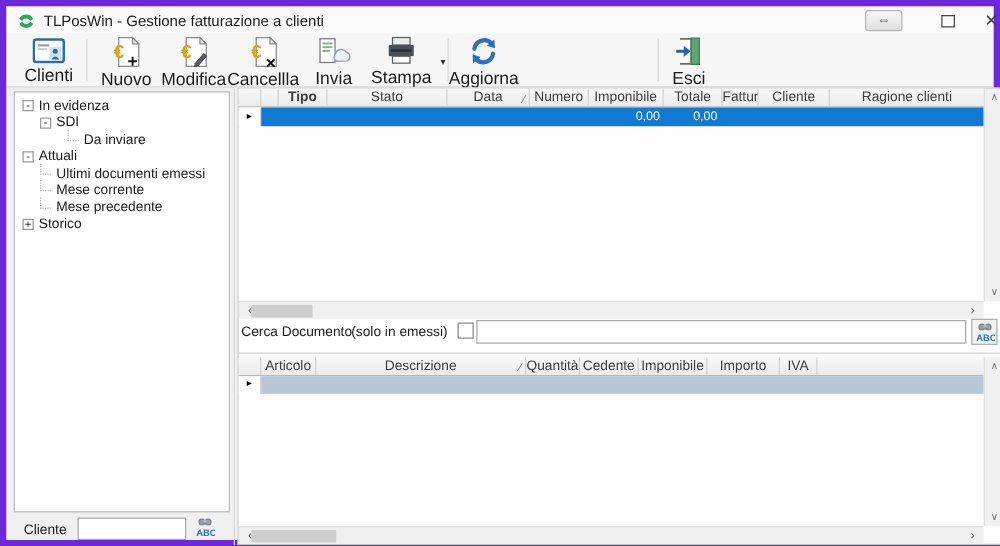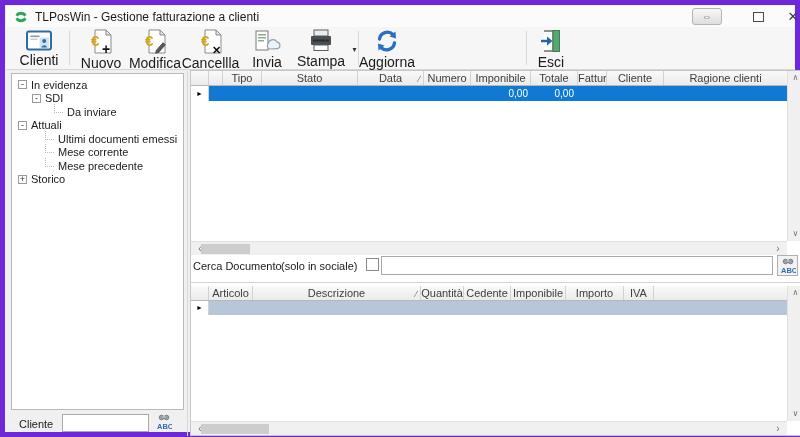--- a/index.html
+++ b/index.html
@@ -22,21 +22,21 @@
   .tbtn .ic { height:25px; display:flex; align-items:center; justify-content:center; }
   .tbtn .lbl { font-size:14px; color:#1a1a1a; white-space:nowrap; }
   .tsep { position:absolute; top:4px; width:1px; height:34px; background:#d8d8d8; }
   .dd-arrow { position:absolute; top:16px; width:13px; height:14px; font-size:8px; color:#333; text-align:center; line-height:14px; }
 
   
   .tree-panel { position:absolute; left:6px; top:68px; width:173px; height:337px; background:#fff; border:1px solid #b9b9b9; padding-top:4px; }
   .trow { display:flex; align-items:center; height:13.5px; font-size:11px; color:#1a1a1a; white-space:nowrap; cursor:default; }
   .trow .box { width:9px; height:9px; border:1px solid #9a9a9a; background:#fff; font-size:9px; line-height:7px; text-align:center; color:#333; margin-right:4px; flex:none; }
   .trow .conn { width:9px; height:9px; border-left:1px dotted #b9b9b9; border-bottom:1px dotted #b9b9b9; margin:-7px 4px 0 0; flex:none; }
-  .lvl0 { padding-left:6px; } .lvl1 { padding-left:20px; } .lvl1leaf { padding-left:33px; } .lvl2 { padding-left:42px; }
+  .lvl0 { padding-left:6px; } .lvl1 { padding-left:20px; } .lvl1leaf { padding-left:20px; } .lvl2 { padding-left:42px; }
 
   .client-label { position:absolute; left:14px; top:413px; font-size:11px; color:#1a1a1a; }
   .client-input { position:absolute; left:57px; top:409px; width:87px; height:18px; border:1px solid #a9a9a9; font-size:11px; padding:0 3px; font-family:inherit; }
   .abc-free { position:absolute; left:151px; top:408px; width:16px; height:17px; }
 
   .splitter { position:absolute; left:182px; top:66px; width:1px; height:365px; background:#d8d8d8; }
 
   
   .main-panel { position:absolute; left:185px; top:65px; width:614px; height:366px; border:1px solid #c6c6c6; background:#fff; }
 
@@ -241,21 +241,21 @@
   </span>
 
   <div class="splitter"></div>
 
   <div class="main-panel">
 
     <div class="grid" style="left:0;top:0;width:596px;height:170px;">
       <div class="ghead">
         <div class="gh" style="width:18px;"></div>
         <div class="gh" style="width:14px;"></div>
-        <div class="gh" style="width:39px;">Tipo</div>
+        <div class="gh" style="width:39px;font-weight:bold;">Tipo</div>
         <div class="gh" style="width:96px;">Stato</div>
         <div class="gh" style="width:66px;"><span>Data</span><span class="sort">∕</span></div>
         <div class="gh" style="width:47px;">Numero</div>
         <div class="gh" style="width:60px;">Imponibile</div>
         <div class="gh" style="width:47px;">Totale</div>
         <div class="gh" style="width:29px;">Fatturab</div>
         <div class="gh" style="width:57px;">Cliente</div>
         <div class="gh" style="width:123px;border-right:none;">Ragione clienti</div>
       </div>
       <div class="grow">
@@ -270,21 +270,21 @@
       <span class="up">∧</span>
       <span class="dn">∨</span>
     </div>
     <div class="hscroll" style="left:0;top:170px;width:596px;">
       <span class="lt">‹</span>
       <span class="hthumb" style="left:10px;width:49px;"></span>
       <span class="rt">›</span>
     </div>
 
     <span class="search-label" style="left:2px;top:189px;">Cerca Documento</span>
-    <span class="search-label" style="left:90px;top:189px;">(solo in sociale)</span>
+    <span class="search-label" style="left:90px;top:189px;">(solo in emessi)</span>
     <span class="cb" style="left:175px;top:187px;"></span>
     <input class="search-input" type="text" style="left: 190px; top: 185px; width: 392px; height: 19px;" value="">
     <span class="abc-btn" style="left:586px;top:184px;">
       <svg width="16" height="17" viewBox="0 0 16 17">
         <circle cx="5.5" cy="4.5" r="2.3" fill="#9aa0a6" stroke="#7e848a"></circle>
         <circle cx="10.5" cy="4.5" r="2.3" fill="#9aa0a6" stroke="#7e848a"></circle>
         <rect x="6.8" y="3" width="2.4" height="2" fill="#b7bcc1"></rect>
         <text x="1" y="15.5" font-size="7.5" font-weight="bold" fill="#2f6fb4" font-family="Liberation Sans, sans-serif">ABC</text>
       </svg>
     </span>

